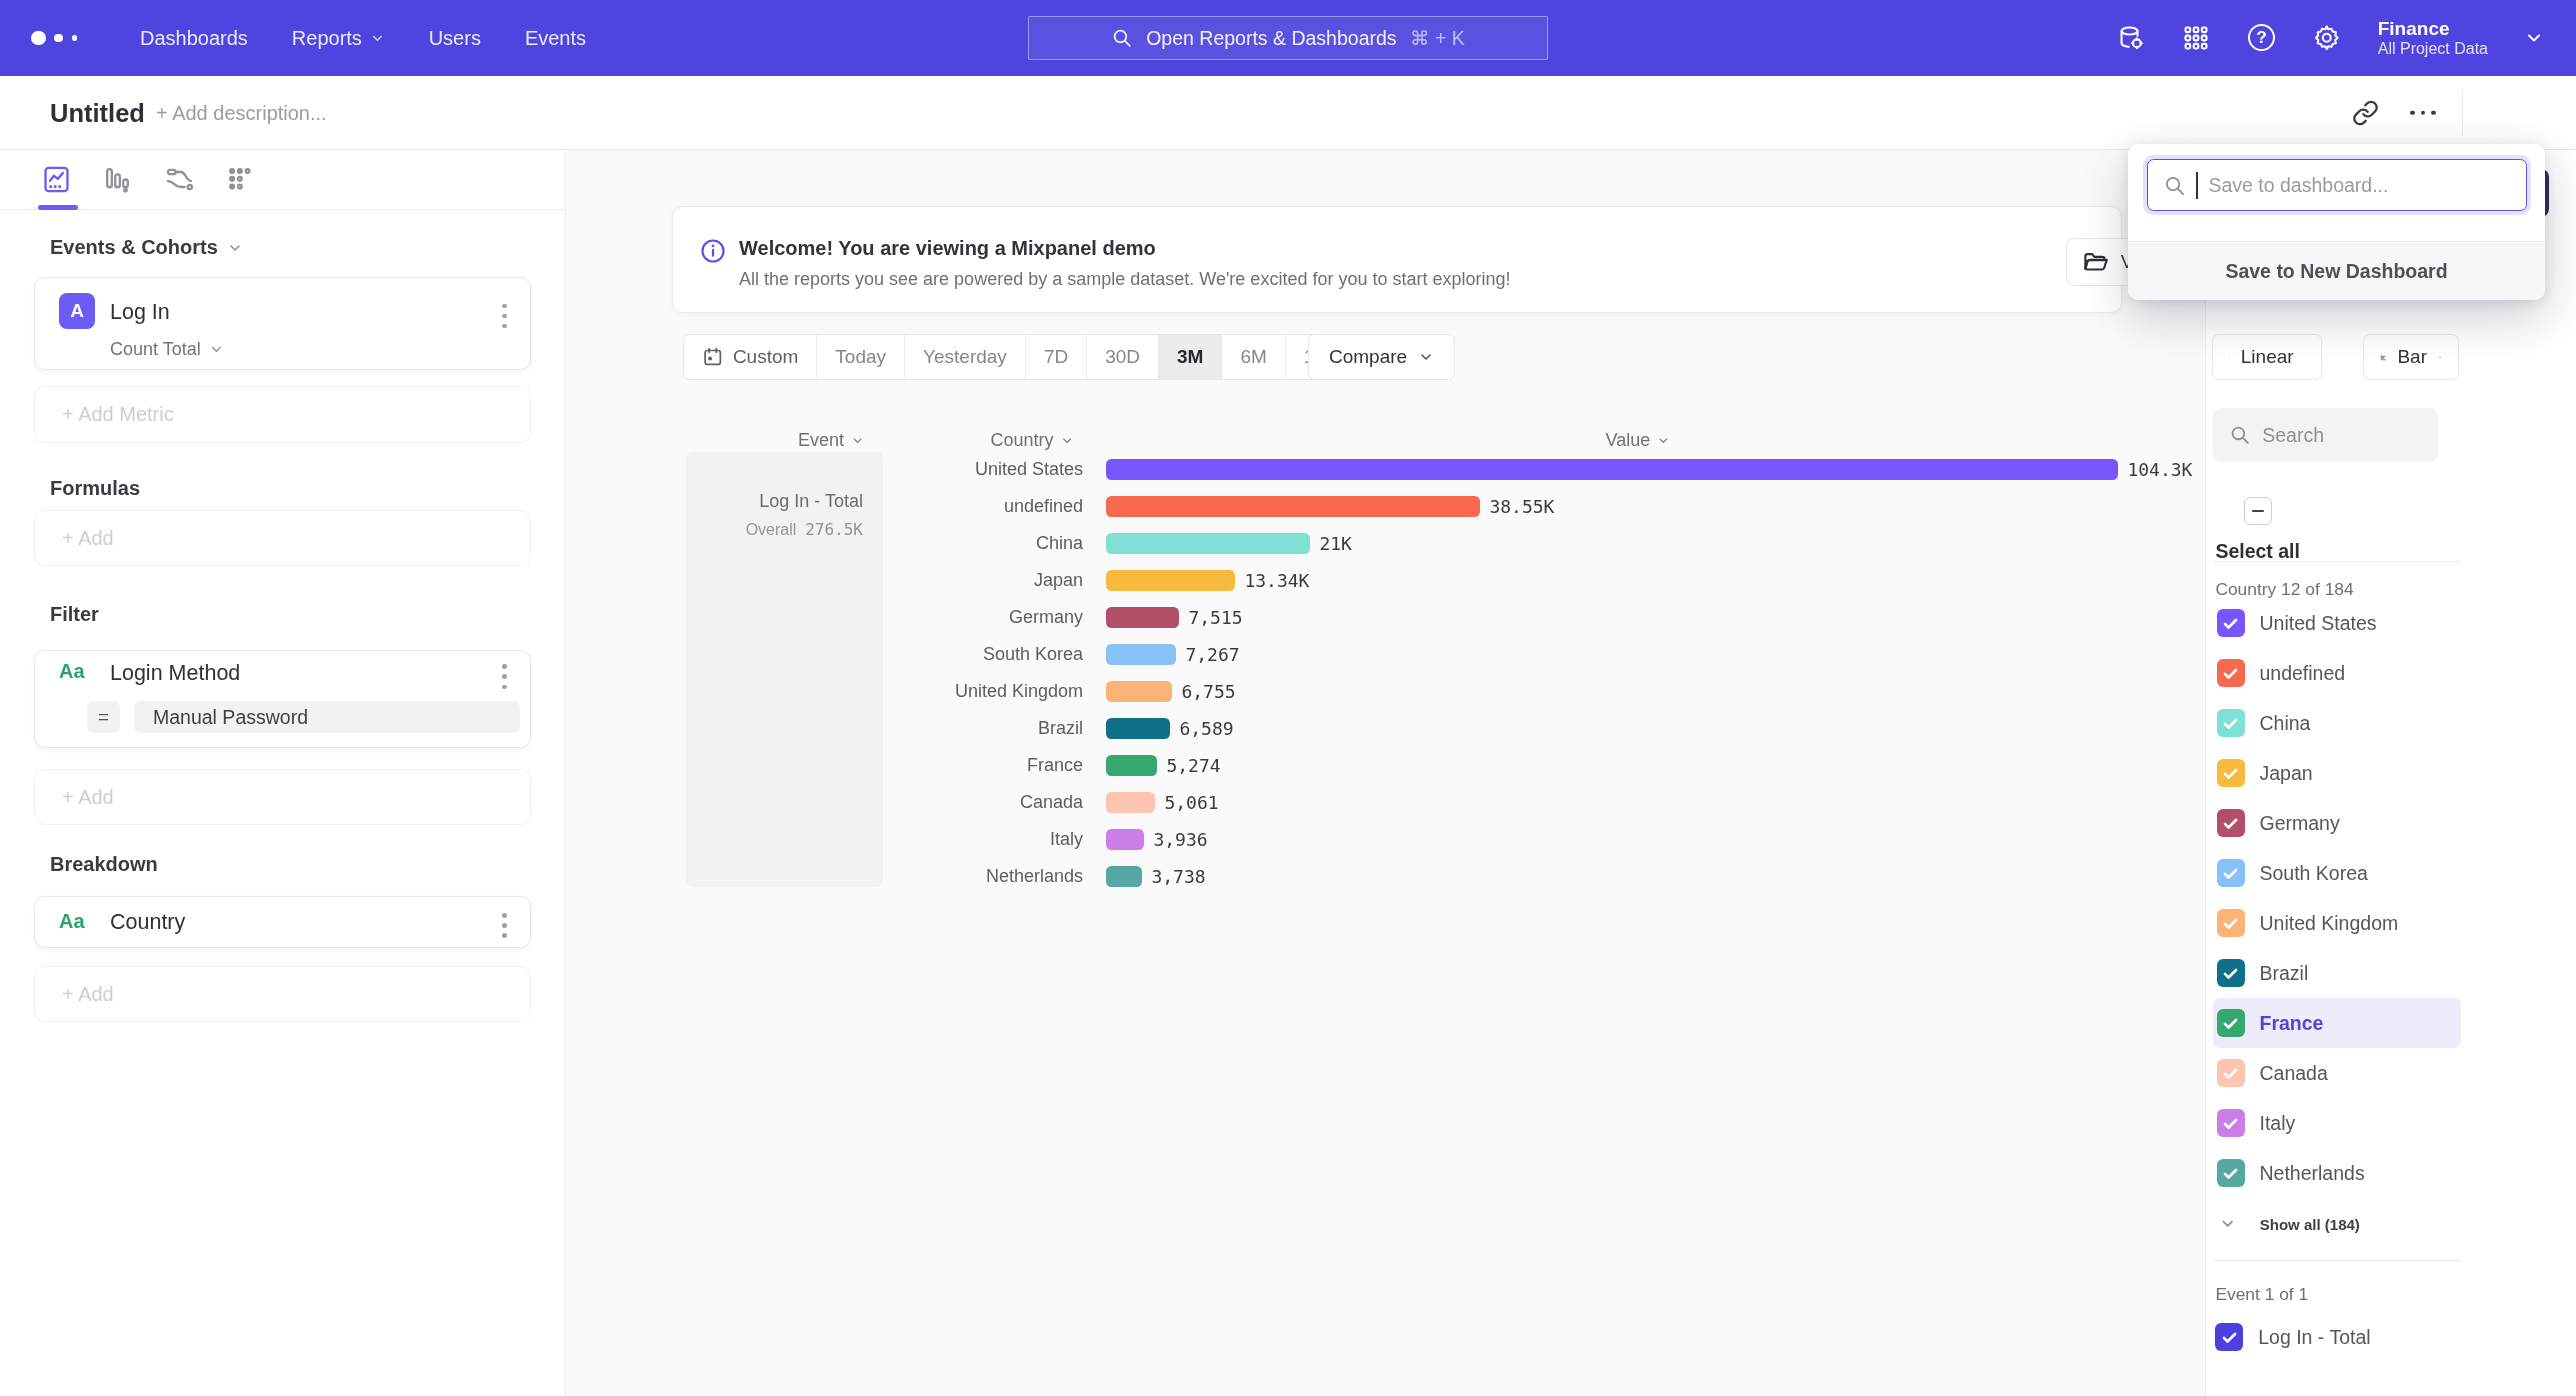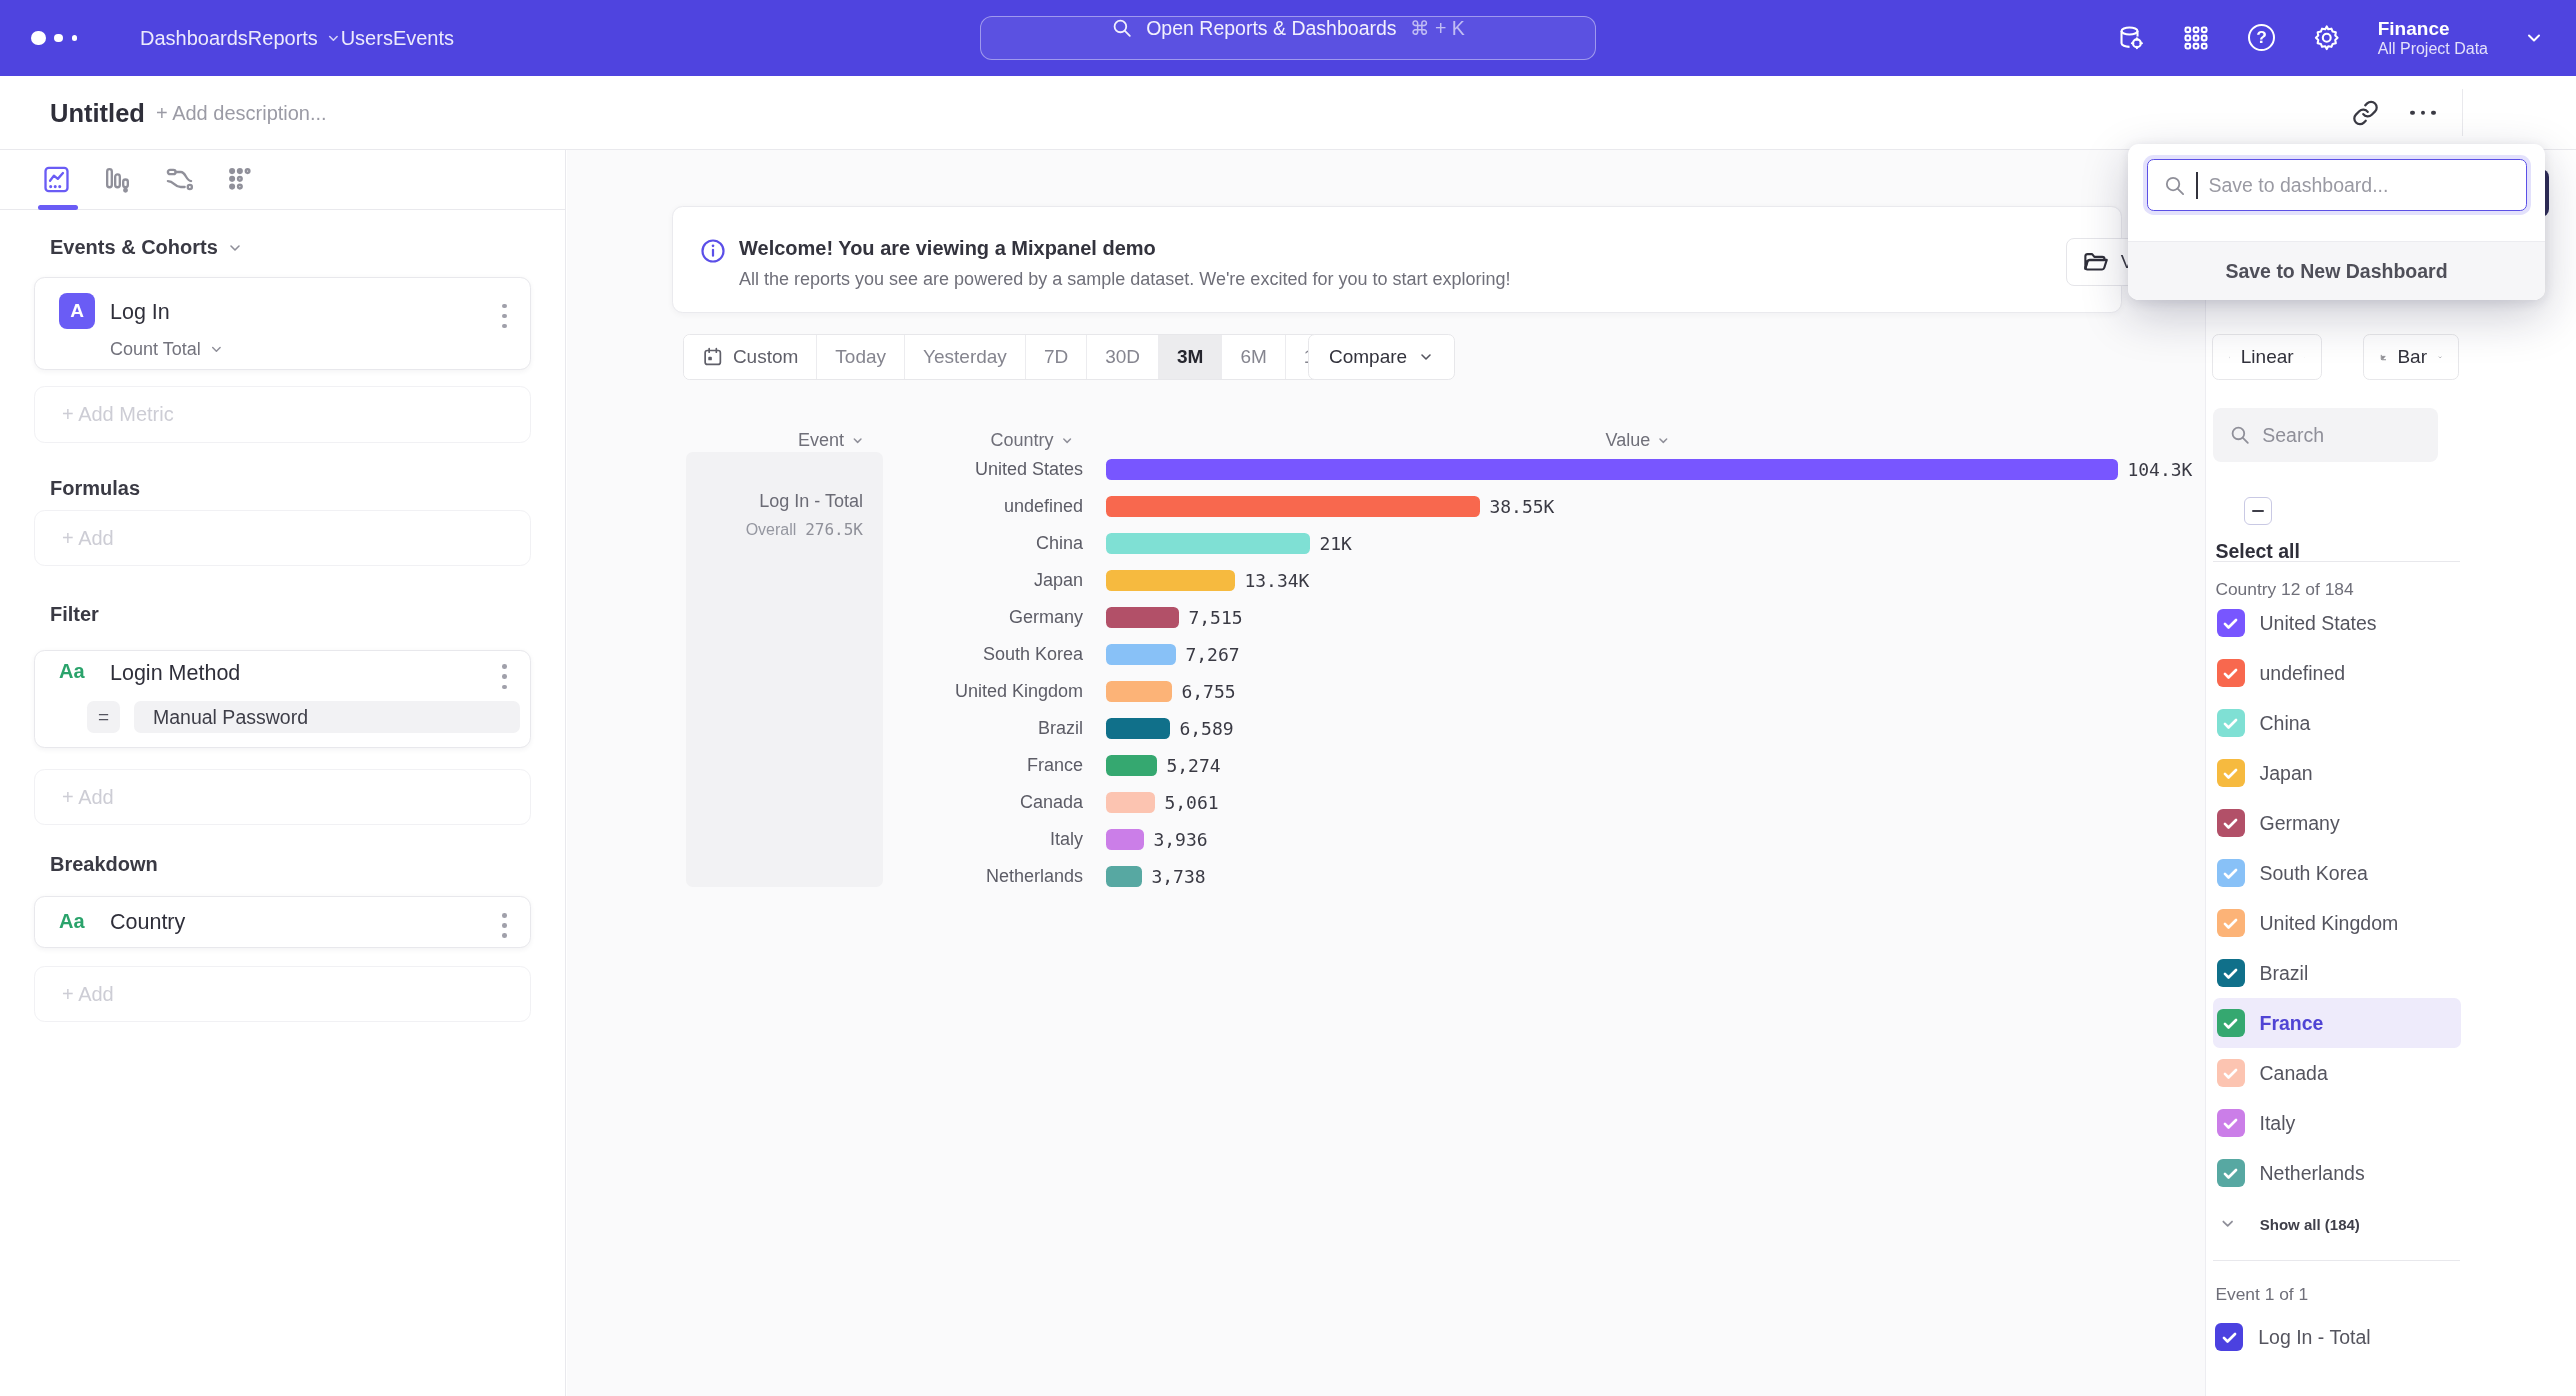--- a/index.html
+++ b/index.html
@@ -9,27 +9,27 @@
   .mono { font-family:"DejaVu Sans Mono", monospace; }
 
   
   .topnav { position:absolute; left:0; top:0; right:0; height:76px; background:#4f44df;
             display:flex; align-items:center; color:#eceafc; z-index:40; }
   .logo { display:flex; align-items:center; gap:8.7px; margin-left:31px; width:74px; }
   .logo i { background:#fff; border-radius:50%; display:block; }
   .logo i:nth-child(1){ width:14.8px; height:14.8px; }
   .logo i:nth-child(2){ width:8.7px; height:8.7px; }
   .logo i:nth-child(3){ width:5.4px; height:5.4px; }
-  .nav-items { display:flex; align-items:center; margin-left:35px; }
+  .nav-items { display:flex; align-items:center; gap:44px; margin-left:35px; }
   .nav-item { display:flex; align-items:center; gap:8px; font-size:20px; cursor:pointer; }
   .nav-item .chev { opacity:.85; }
   .nav-search { position:absolute; left:50%; top:16px; transform:translateX(-50%);
-                width:616px; height:44px; border:1.3px solid rgba(255,255,255,.42);
-                background:rgba(255,255,255,.07); border-radius:12px;
-                display:flex; align-items:flex-start; justify-content:center; gap:13.4px;
+                width:520px; height:44px; border:1.3px solid rgba(255,255,255,.42);
+                background:rgba(255,255,255,.07); border-radius:2px;
+                display:flex; align-items:center; justify-content:center; gap:13.4px;
                 font-size:19.5px; color:#f2f0fd; cursor:text; }
   .nav-search .shortcut { color:rgba(255,255,255,.62); }
   .nav-right { margin-left:auto; margin-right:32px; display:flex; align-items:center; gap:36px; }
   .nav-ic { width:29.5px; height:29.5px; display:flex; align-items:center; justify-content:center; cursor:pointer; }
   .help-circle { width:27px; height:27px; border:2px solid #fff; border-radius:50%;
                  font-size:17.4px; font-weight:bold; color:#fff; display:flex; align-items:center; justify-content:center; }
   .project { text-align:left; line-height:1.15; cursor:pointer; }
   .project .pname { font-size:19px; font-weight:bold; color:#fff; }
   .project .pscope { font-size:16px; color:#e4e1fa; }
 

